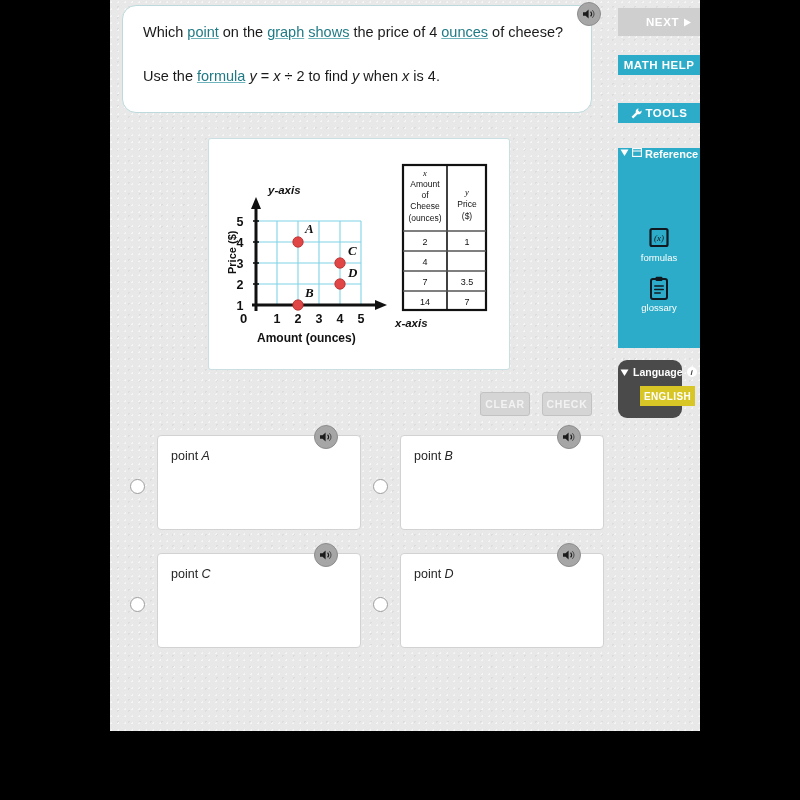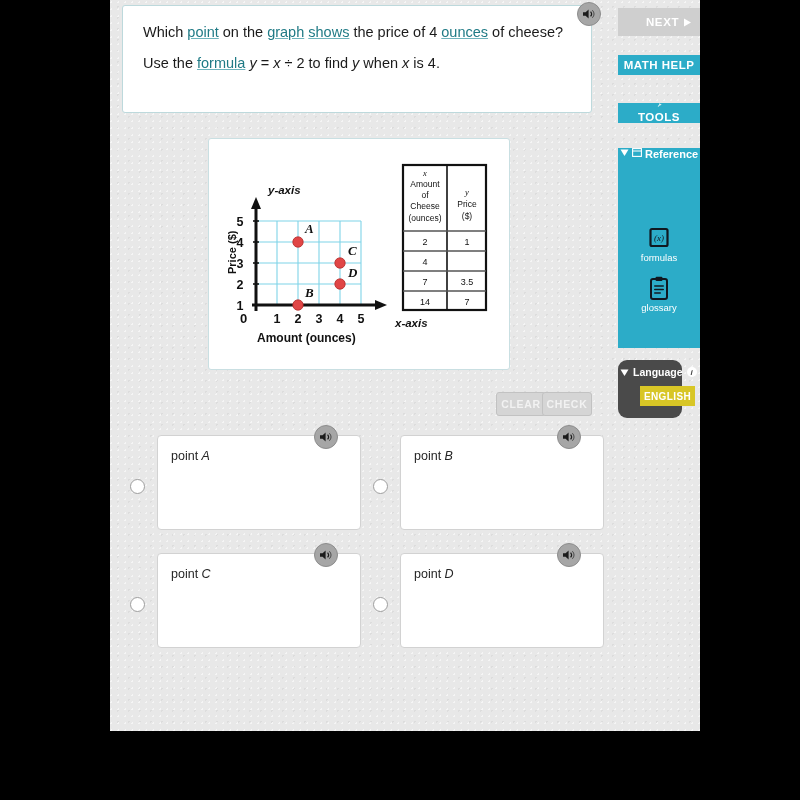--- a/index.html
+++ b/index.html
@@ -23,29 +23,29 @@
     overflow: hidden;
   }
 
   
   .question-card {
     position: absolute;
     left: 12px; top: 5px;
     width: 470px; height: 108px;
     background: #ffffff;
     border: 1px solid #bdd9dc;
-    border-radius: 3px;
+    border-radius: 14px;
     padding: 16px 20px;
   }
   .q-line {
     font-size: 14.5px;
     color: #1b1b1b;
     line-height: 21px;
   }
-  .q-line.second { margin-top: 10px; }
+  .q-line.second { margin-top: 23px; }
   .vocab {
     color: #1f7a85;
     text-decoration: underline;
     text-decoration-color: #6fb4bd;
   }
   .ital { font-style: italic; }
 
   
   .speaker {
     position: absolute;
@@ -86,21 +86,21 @@
   .btn-teal {
     position: absolute; left: 8px;
     width: 82px; height: 20px;
     background: #2cacc8;
     color: #ffffff;
     font-size: 11.5px; font-weight: bold;
     letter-spacing: 0.5px;
     display: flex; align-items: center; justify-content: center; gap: 4px;
   }
   .btn-mathhelp { top: 55px; }
-  .btn-tools { top: 103px; flex-direction: column; }
+  .btn-tools { top: 103px; }
 
   .ref-panel {
     position: absolute; left: 8px; top: 148px;
     width: 82px; height: 200px;
     background: #2cacc8;
   }
   .ref-header {
     position: absolute; left: -1px; top: 0;
     width: 83px; height: 22px;
     display: flex; align-items: flex-start; gap: 3px;
@@ -150,21 +150,21 @@
   .btn-action {
     position: absolute; top: 0;
     width: 50px; height: 24px;
     background: #d5d5d5;
     border: 1px solid #c2c2c2;
     border-radius: 3px;
     color: #f2f2f2;
     font-size: 10.5px; font-weight: bold; letter-spacing: 0.7px;
     display: flex; align-items: center; justify-content: center;
   }
-  .btn-clear { left: 16px; text-align: center; }
+  .btn-clear { left: 0px; text-align: center; }
   .btn-check { left: 62px; }
 
   
   .opt-wrap { position: absolute; }
   .opt-1 { left: 12px;  top: 435px; }
   .opt-2 { left: 255px; top: 435px; }
   .opt-3 { left: 12px;  top: 553px; }
   .opt-4 { left: 255px; top: 553px; }
 
   .opt-radio {

